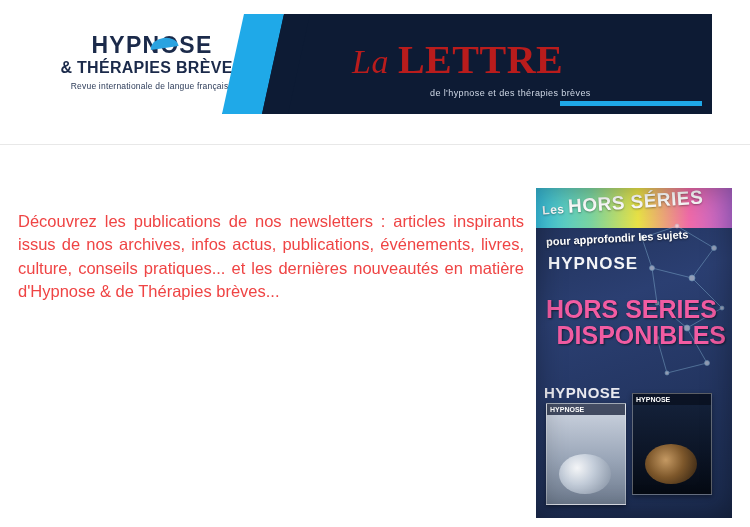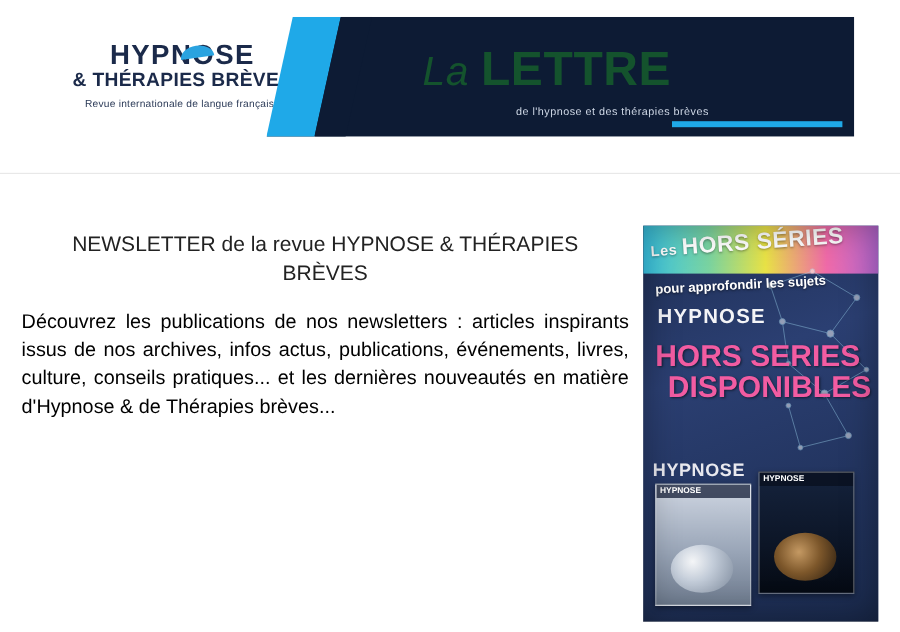--- a/index.html
+++ b/index.html
@@ -93,23 +93,23 @@
     height: 100px;
     background: #0d1b34;
     clip-path: polygon(22px 0, 48px 0, 26px 100%, 0 100%);
   }
   .banner-title {
     position: absolute;
     left: 352px;
     top: 36px;
     font-size: 40px;
     font-weight: bold;
-    color: #14532d;
+    color: #b91c1c;
     letter-spacing: 0.5px;
-    font-family: Liberation Sans, sans-serif;
+    font-family: Liberation Serif, serif;
   }
   .banner-title .thin {
     font-weight: normal;
     font-style: italic;
     font-size: 34px;
   }
   .banner-sub {
     position: absolute;
     left: 430px;
     top: 88px;
@@ -154,21 +154,21 @@
   .headline {
     text-align: center;
     font-size: 17.5px;
     color: #222222;
     line-height: 1.35;
     padding: 0 30px;
   }
   .body-text {
     margin-top: 18px;
     font-size: 16.5px;
-    color: #000000;
+    color: #ef4444;
     line-height: 1.42;
     text-align: justify;
   }
 
   
   .cover {
     position: absolute;
     left: 536px;
     top: 20px;
     width: 196px;
@@ -215,21 +215,21 @@
     position: absolute;
     left: 10px; top: 96px;
     width: 180px;
     font-size: 23px;
     font-weight: bold;
     color: #f25ca2;
     line-height: 1.04;
     text-shadow: 1px 1px 2px rgba(0,0,0,.5);
   }
   .cover-main .l1 { display:block; font-size: 22px; }
-  .cover-main .l2 { display:block; font-size: 25px; }
+  .cover-main .l2 { display:block; font-size: 25px; margin-top: 12px; }
   .cover-main .l3 { display:block; font-size: 25px; text-align: right; }
   .cover-brand2 {
     position: absolute;
     left: 8px; top: 196px;
     font-size: 15px;
     font-weight: bold;
     color: #e9e9ef;
     letter-spacing: .5px;
   }
   .mini-mag {
@@ -304,21 +304,20 @@
     <div class="banner-sub">de l'hypnose et des thérapies brèves</div>
     <div class="banner-underline"></div>
 
     <div class="header-rule"></div>
 
   </div>
 
   <div class="main">
 
     <div class="content">
-      <div class="headline">NEWSLETTER de la revue HYPNOSE &amp; THÉRAPIES BRÈVES</div>
       <div class="body-text">Découvrez les publications de nos newsletters : articles inspirants issus de nos archives, infos actus, publications, événements, livres, culture, conseils pratiques...  et les dernières nouveautés en matière d'Hypnose &amp; de Thérapies brèves...</div>
     </div>
 
     <div class="cover">
       <div class="cover-topband"></div>
 
       <svg class="net-dots" viewBox="0 0 100 170" xmlns="http://www.w3.org/2000/svg">
         <g stroke="#9fd6ef" stroke-width="0.7" fill="#ffffff">
           <line x1="10" y1="20" x2="45" y2="8"></line>
             <line x1="45" y1="8" x2="82" y2="30"></line>

